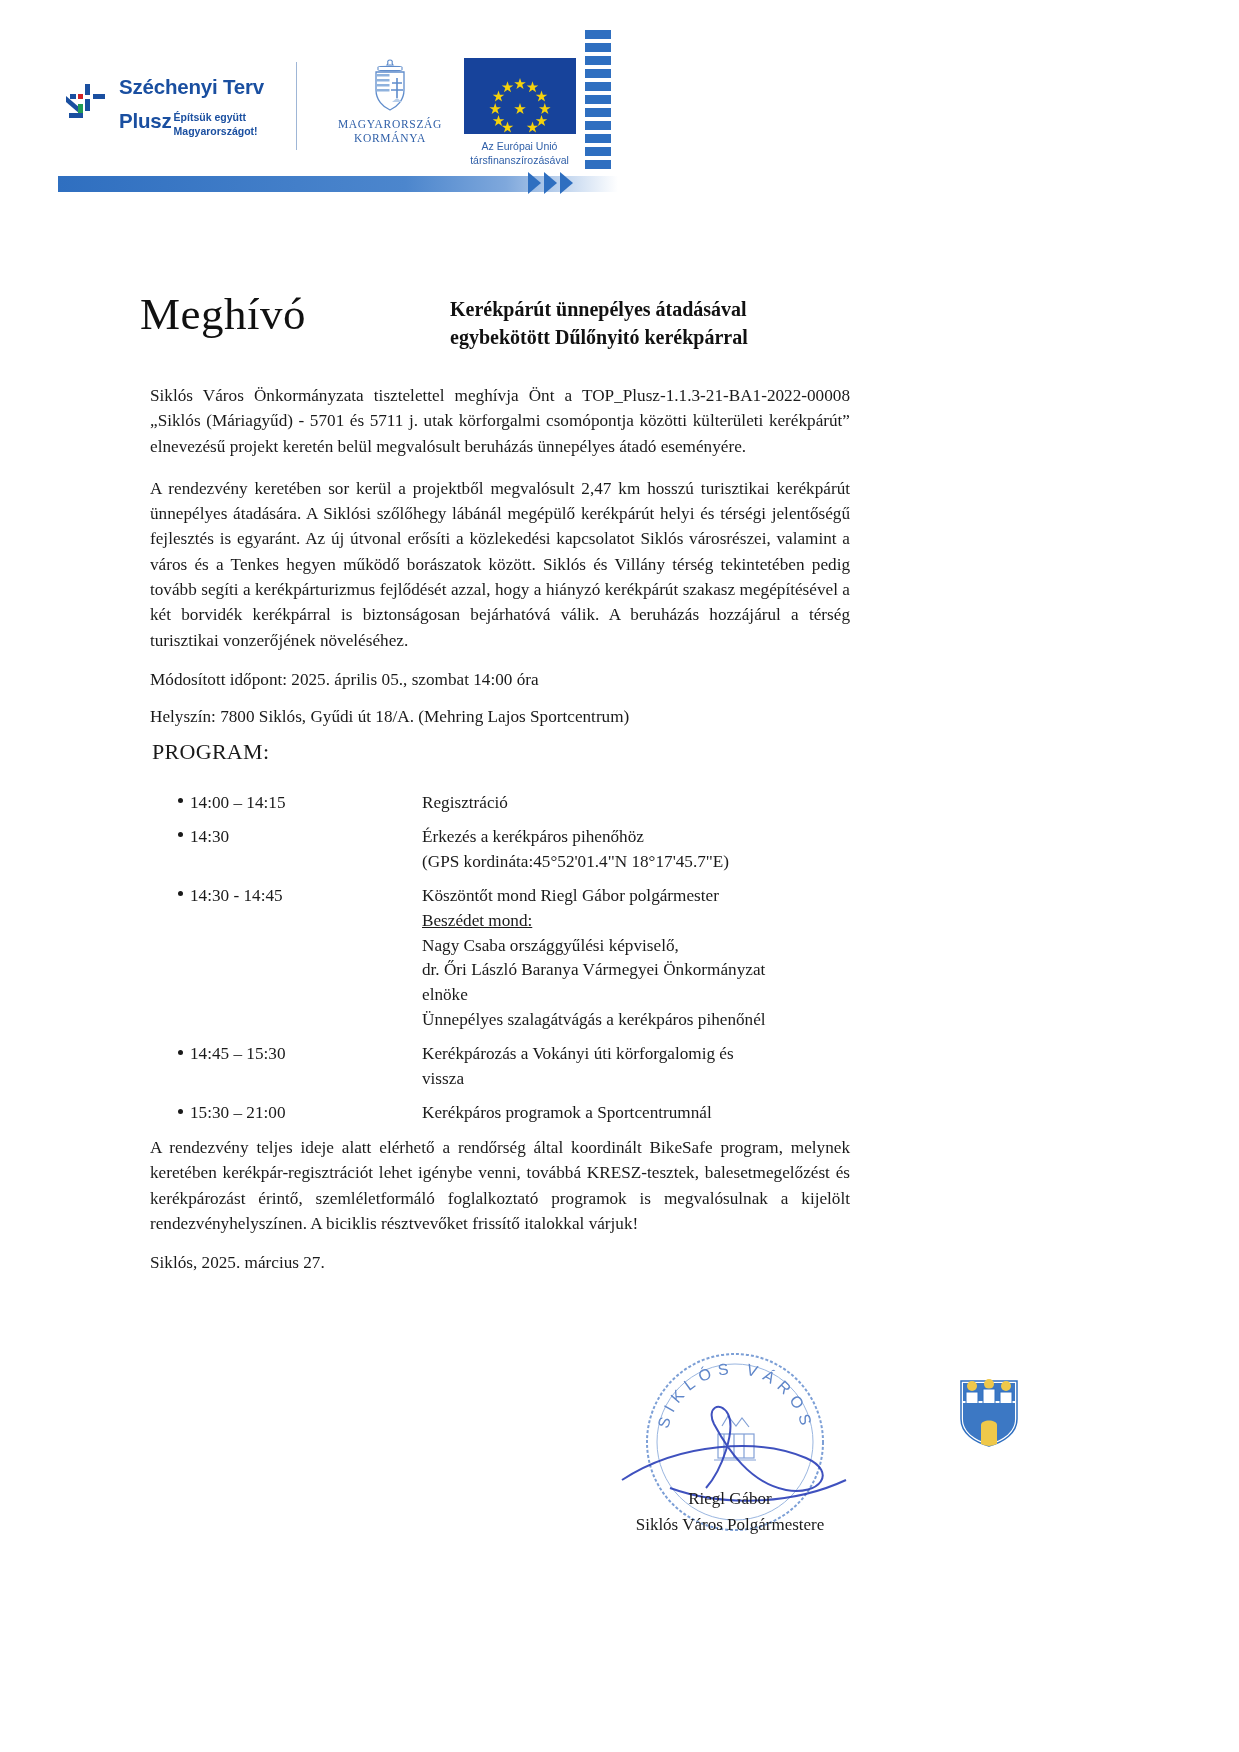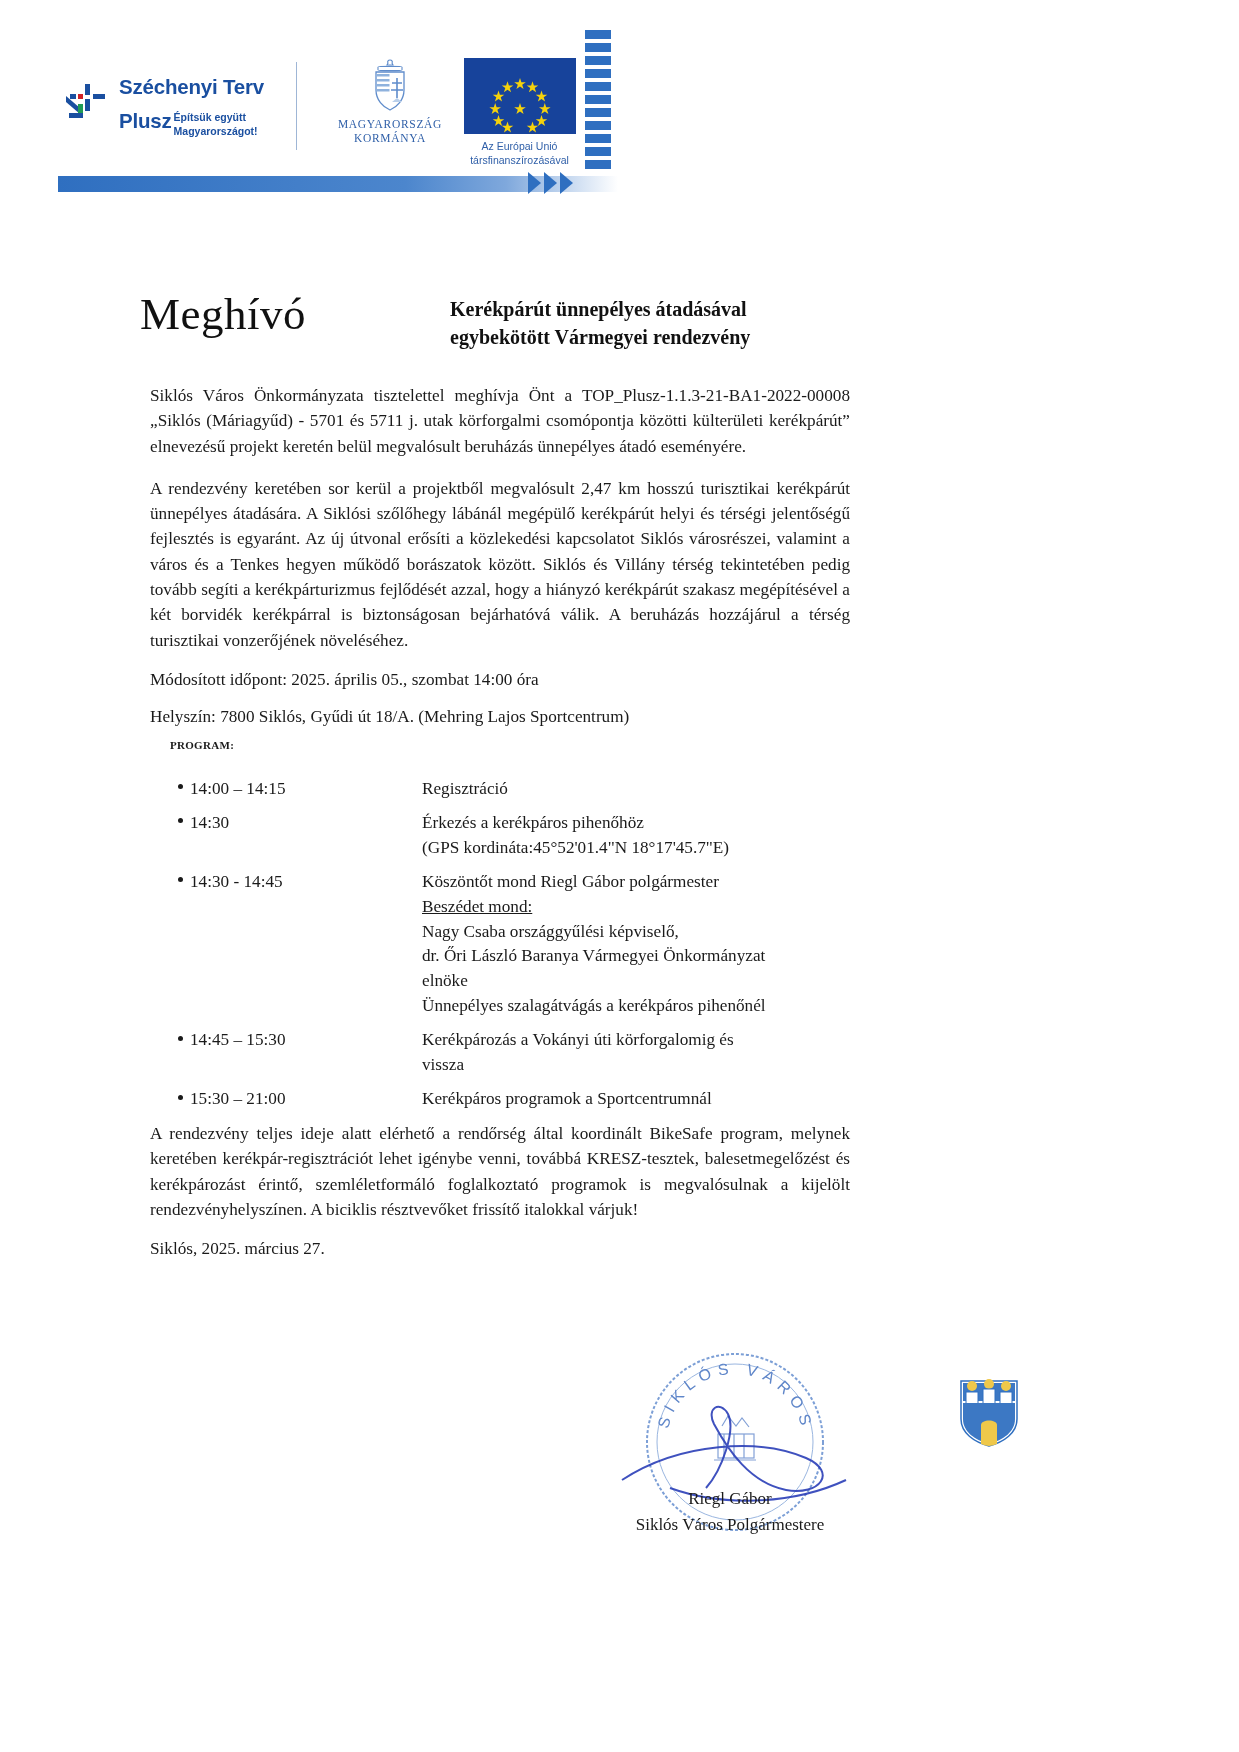--- a/index.html
+++ b/index.html
@@ -45,21 +45,21 @@
   
   .title-row{position:absolute;left:140px;top:288px;width:960px;height:70px;}
   .meghivo{position:absolute;left:0;top:0;font-size:45px;font-family:"Liberation Serif","DejaVu Serif",serif;letter-spacing:0.5px;color:#111;}
   .subtitle{position:absolute;left:310px;top:7px;width:480px;font-weight:bold;font-size:20px;line-height:1.42;color:#111;}
 
   
   .body-wrap{position:absolute;left:150px;top:383px;width:700px;}
   p.para{margin:0 0 17px 0;font-size:17.2px;line-height:1.47;text-align:justify;text-justify:inter-word;}
   .bold-line{font-weight:normal;font-size:17.2px;margin:0 0 17px 0;}
   .plain-line{font-size:17.2px;margin:0 0 12px 0;}
-  .program-head{font-weight:bold;font-size:11px;margin:0 0 8px 20px;letter-spacing:0.3px;}
+  .program-head{font-weight:normal;font-size:22px;margin:0 0 8px 2px;letter-spacing:0.3px;}
 
   
   .prog{margin:26px 0 0 0;padding:0;list-style:none;}
   .prog li{display:flex;margin-bottom:9px;font-size:17.2px;line-height:1.45;}
   .bullet{flex:0 0 auto;width:40px;padding-left:28px;box-sizing:border-box;}
   .bullet i{display:inline-block;width:5px;height:5px;border-radius:50%;background:#1a1a1a;vertical-align:middle;position:relative;top:-3px;}
   .ptime{flex:0 0 auto;width:232px;}
   .pdesc{flex:1 1 auto;}
   .pdesc .u{text-decoration:underline;}
 
@@ -165,21 +165,21 @@
       <span></span>
         <span></span>
         <span></span>
     </div>
   </div>
 
   <div class="title-row">
     <div class="meghivo">Meghívó</div>
     <div class="subtitle">
       <div>Kerékpárút ünnepélyes átadásával</div>
-      <div>egybekötött Vármegyei rendezvény</div>
+      <div>egybekötött Dűlőnyitó kerékpárral</div>
     </div>
   </div>
 
   <div class="body-wrap">
     <p class="para">Siklós Város Önkormányzata tisztelettel meghívja Önt a TOP_Plusz-1.1.3-21-BA1-2022-00008 „Siklós (Máriagyűd) - 5701 és 5711 j. utak körforgalmi csomópontja közötti külterületi kerékpárút” elnevezésű projekt keretén belül megvalósult beruházás ünnepélyes átadó eseményére.</p>
     <p class="para">A rendezvény keretében sor kerül a projektből megvalósult 2,47 km hosszú turisztikai kerékpárút ünnepélyes átadására. A Siklósi szőlőhegy lábánál megépülő kerékpárút helyi és térségi jelentőségű fejlesztés is egyaránt. Az új útvonal erősíti a közlekedési kapcsolatot Siklós városrészei, valamint a város és a Tenkes hegyen működő borászatok között. Siklós és Villány térség tekintetében pedig tovább segíti a kerékpárturizmus fejlődését azzal, hogy a hiányzó kerékpárút szakasz megépítésével a két borvidék kerékpárral is biztonságosan bejárhatóvá válik. A beruházás hozzájárul a térség turisztikai vonzerőjének növeléséhez.</p>
     <div class="bold-line">Módosított időpont: 2025. április 05., szombat 14:00 óra</div>
     <div class="plain-line">Helyszín: 7800 Siklós, Gyűdi út 18/A. (Mehring Lajos Sportcentrum)</div>
     <div class="program-head">PROGRAM:</div>
 

